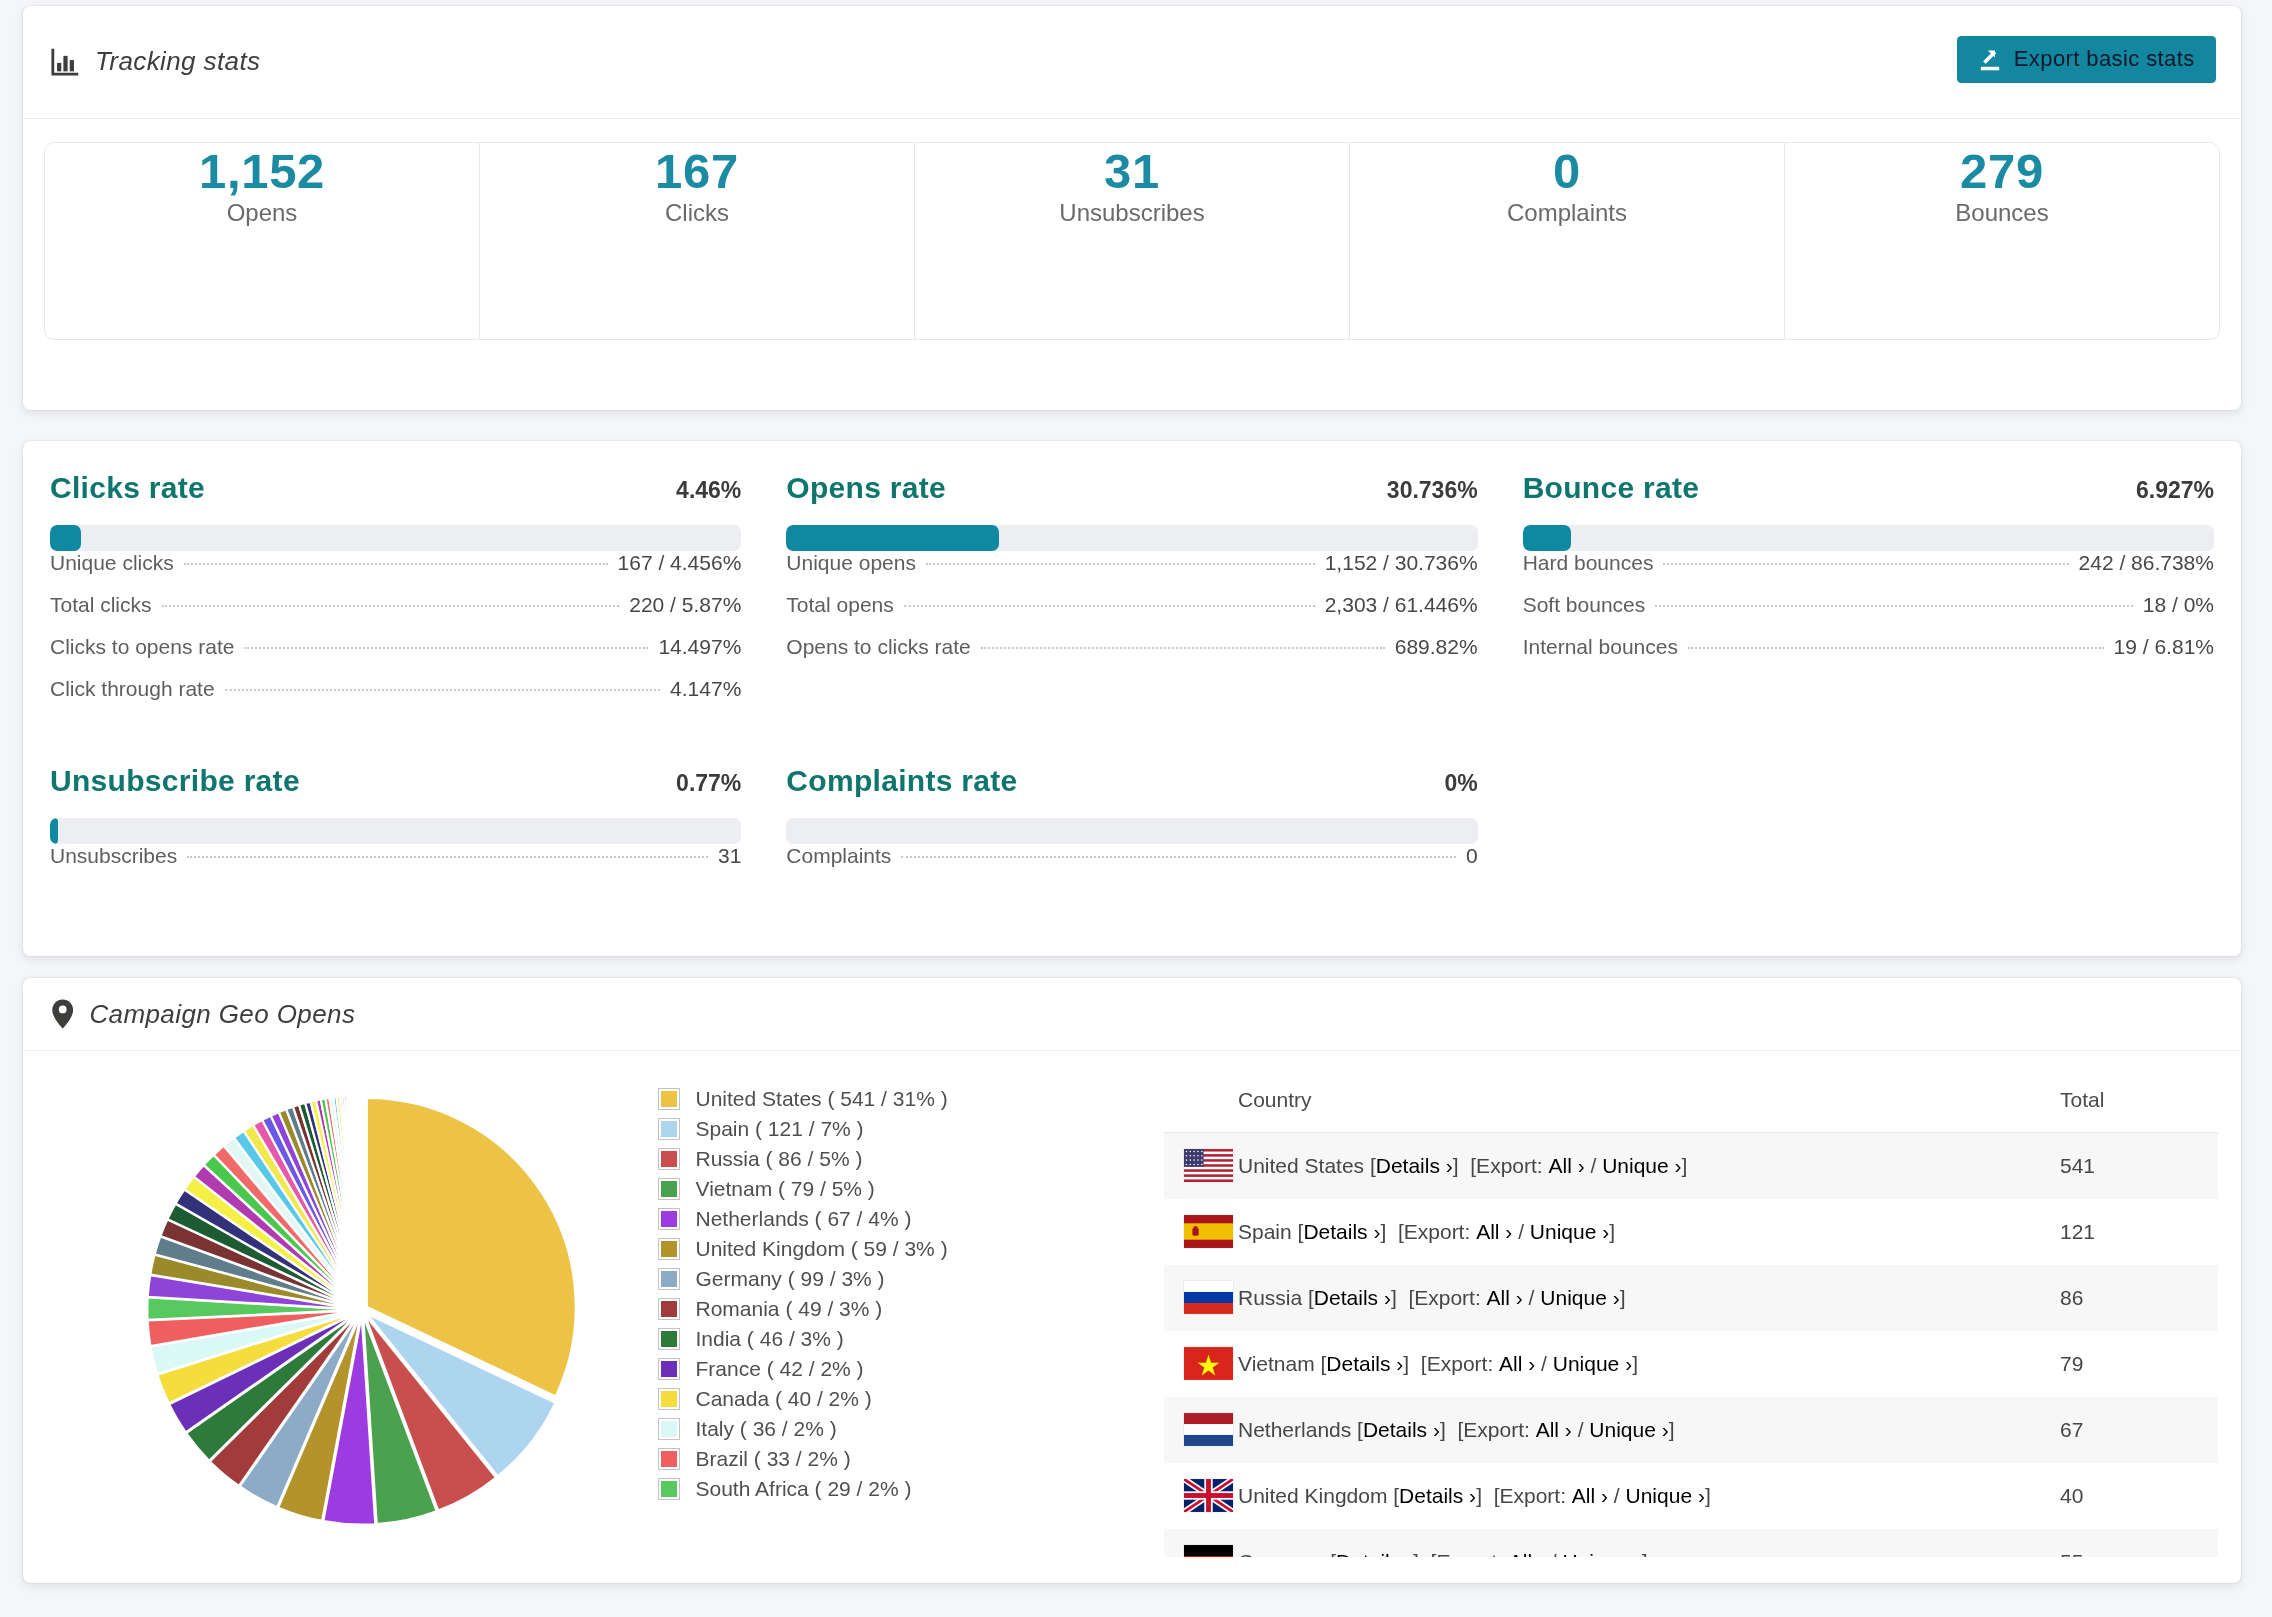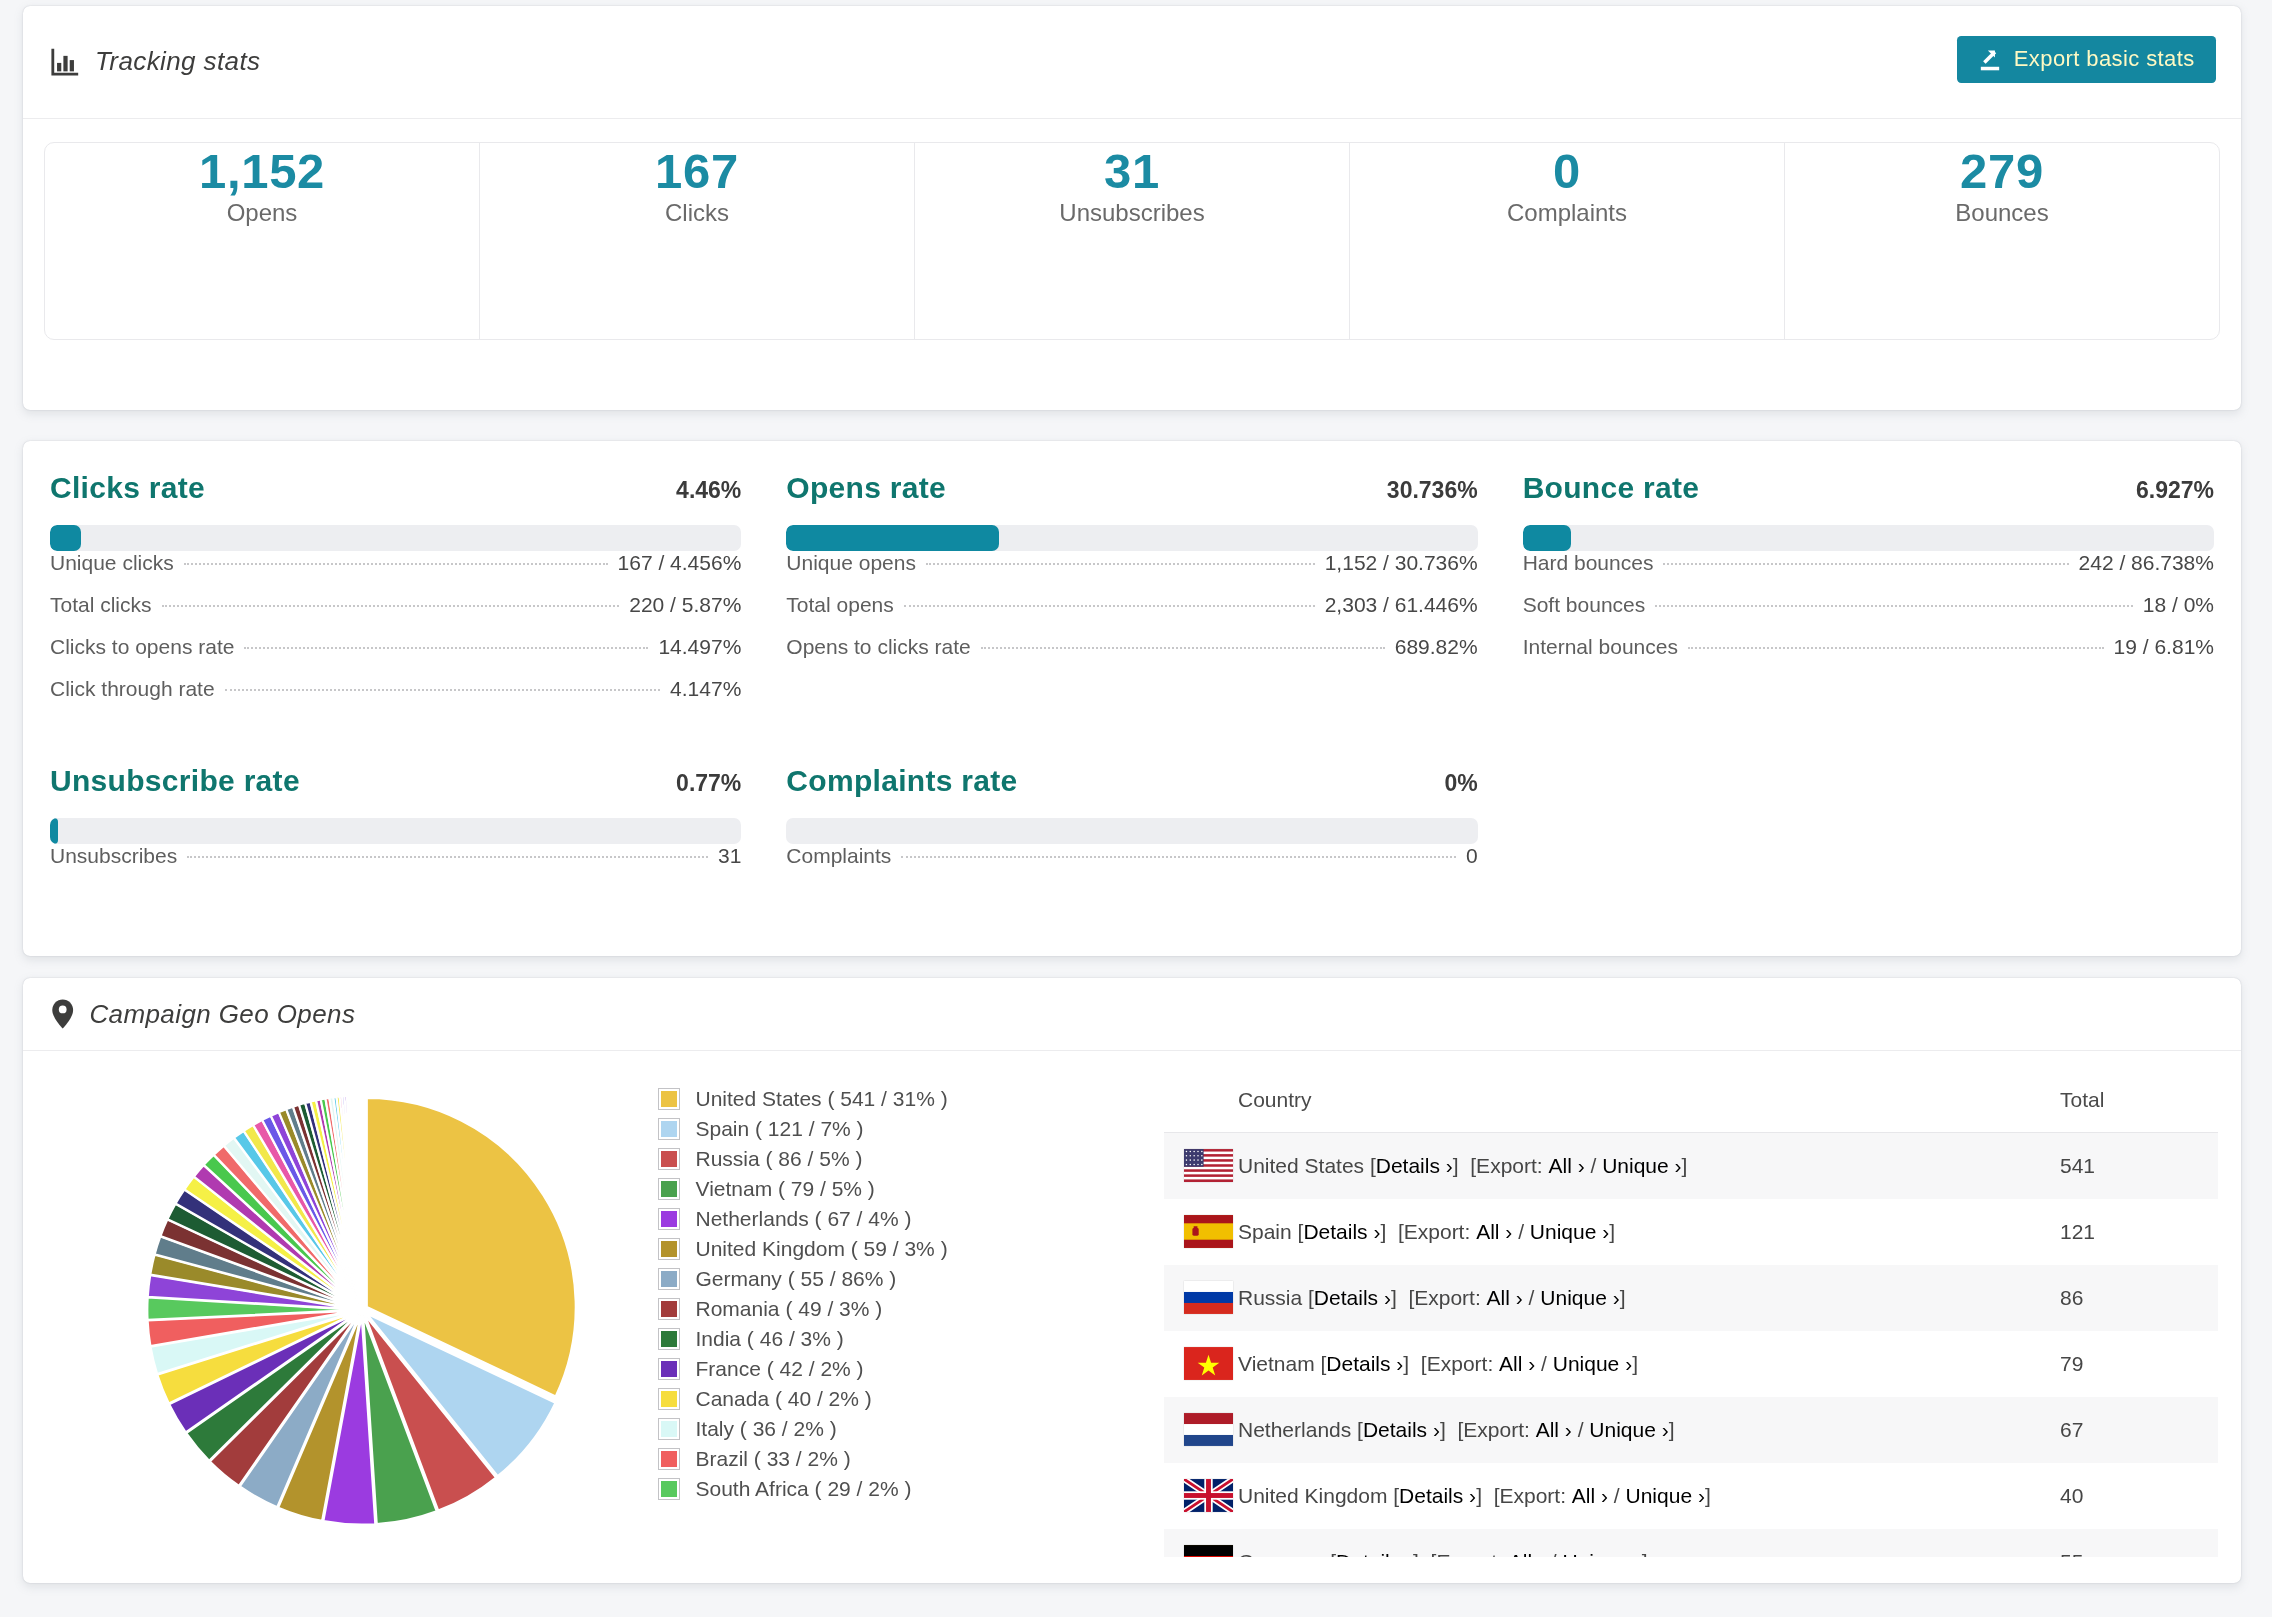--- a/index.html
+++ b/index.html
@@ -27,21 +27,21 @@
   .head-icon { margin-right:14px; display:flex; align-items:center; }
   .divider { position:absolute; left:0; right:0; height:1.4px; background:#ececee; }
   #card-tracking .divider { top:112px; }
   #card-geo .divider { top:72px; }
 
   
   .export-btn {
     position:absolute; right:25.4px; top:30px; height:47px;
     display:flex; align-items:center; gap:11.3px; padding:0 21px;
     background:#1487a0; border:none; border-radius:4.2px;
-    color:#fef9c3; font-size:22px; font-family:inherit; cursor:pointer;
+    color:#0f172a; font-size:22px; font-family:inherit; cursor:pointer;
     letter-spacing:0.4px;
   }
 
   
   .stats-box {
     position:absolute; left:21px; right:21px; top:136px; height:198px;
     border:1.4px solid #e9e9ec; border-radius:10px; display:flex; background:#fff;
   }
   .stat-cell {
     flex:1; display:flex; flex-direction:column; align-items:center; 
@@ -367,21 +367,21 @@
       <div class="legend-item">
         <span class="legend-swatch">
           <span style="background:#b3932c"></span>
         </span>
         <span class="legend-label">United Kingdom ( 59 / 3% )</span>
       </div>
       <div class="legend-item">
         <span class="legend-swatch">
           <span style="background:#8cabc6"></span>
         </span>
-        <span class="legend-label">Germany ( 55 / 86% )</span>
+        <span class="legend-label">Germany ( 99 / 3% )</span>
       </div>
       <div class="legend-item">
         <span class="legend-swatch">
           <span style="background:#a23c3c"></span>
         </span>
         <span class="legend-label">Romania ( 49 / 3% )</span>
       </div>
       <div class="legend-item">
         <span class="legend-swatch">
           <span style="background:#2d7a3a"></span>

